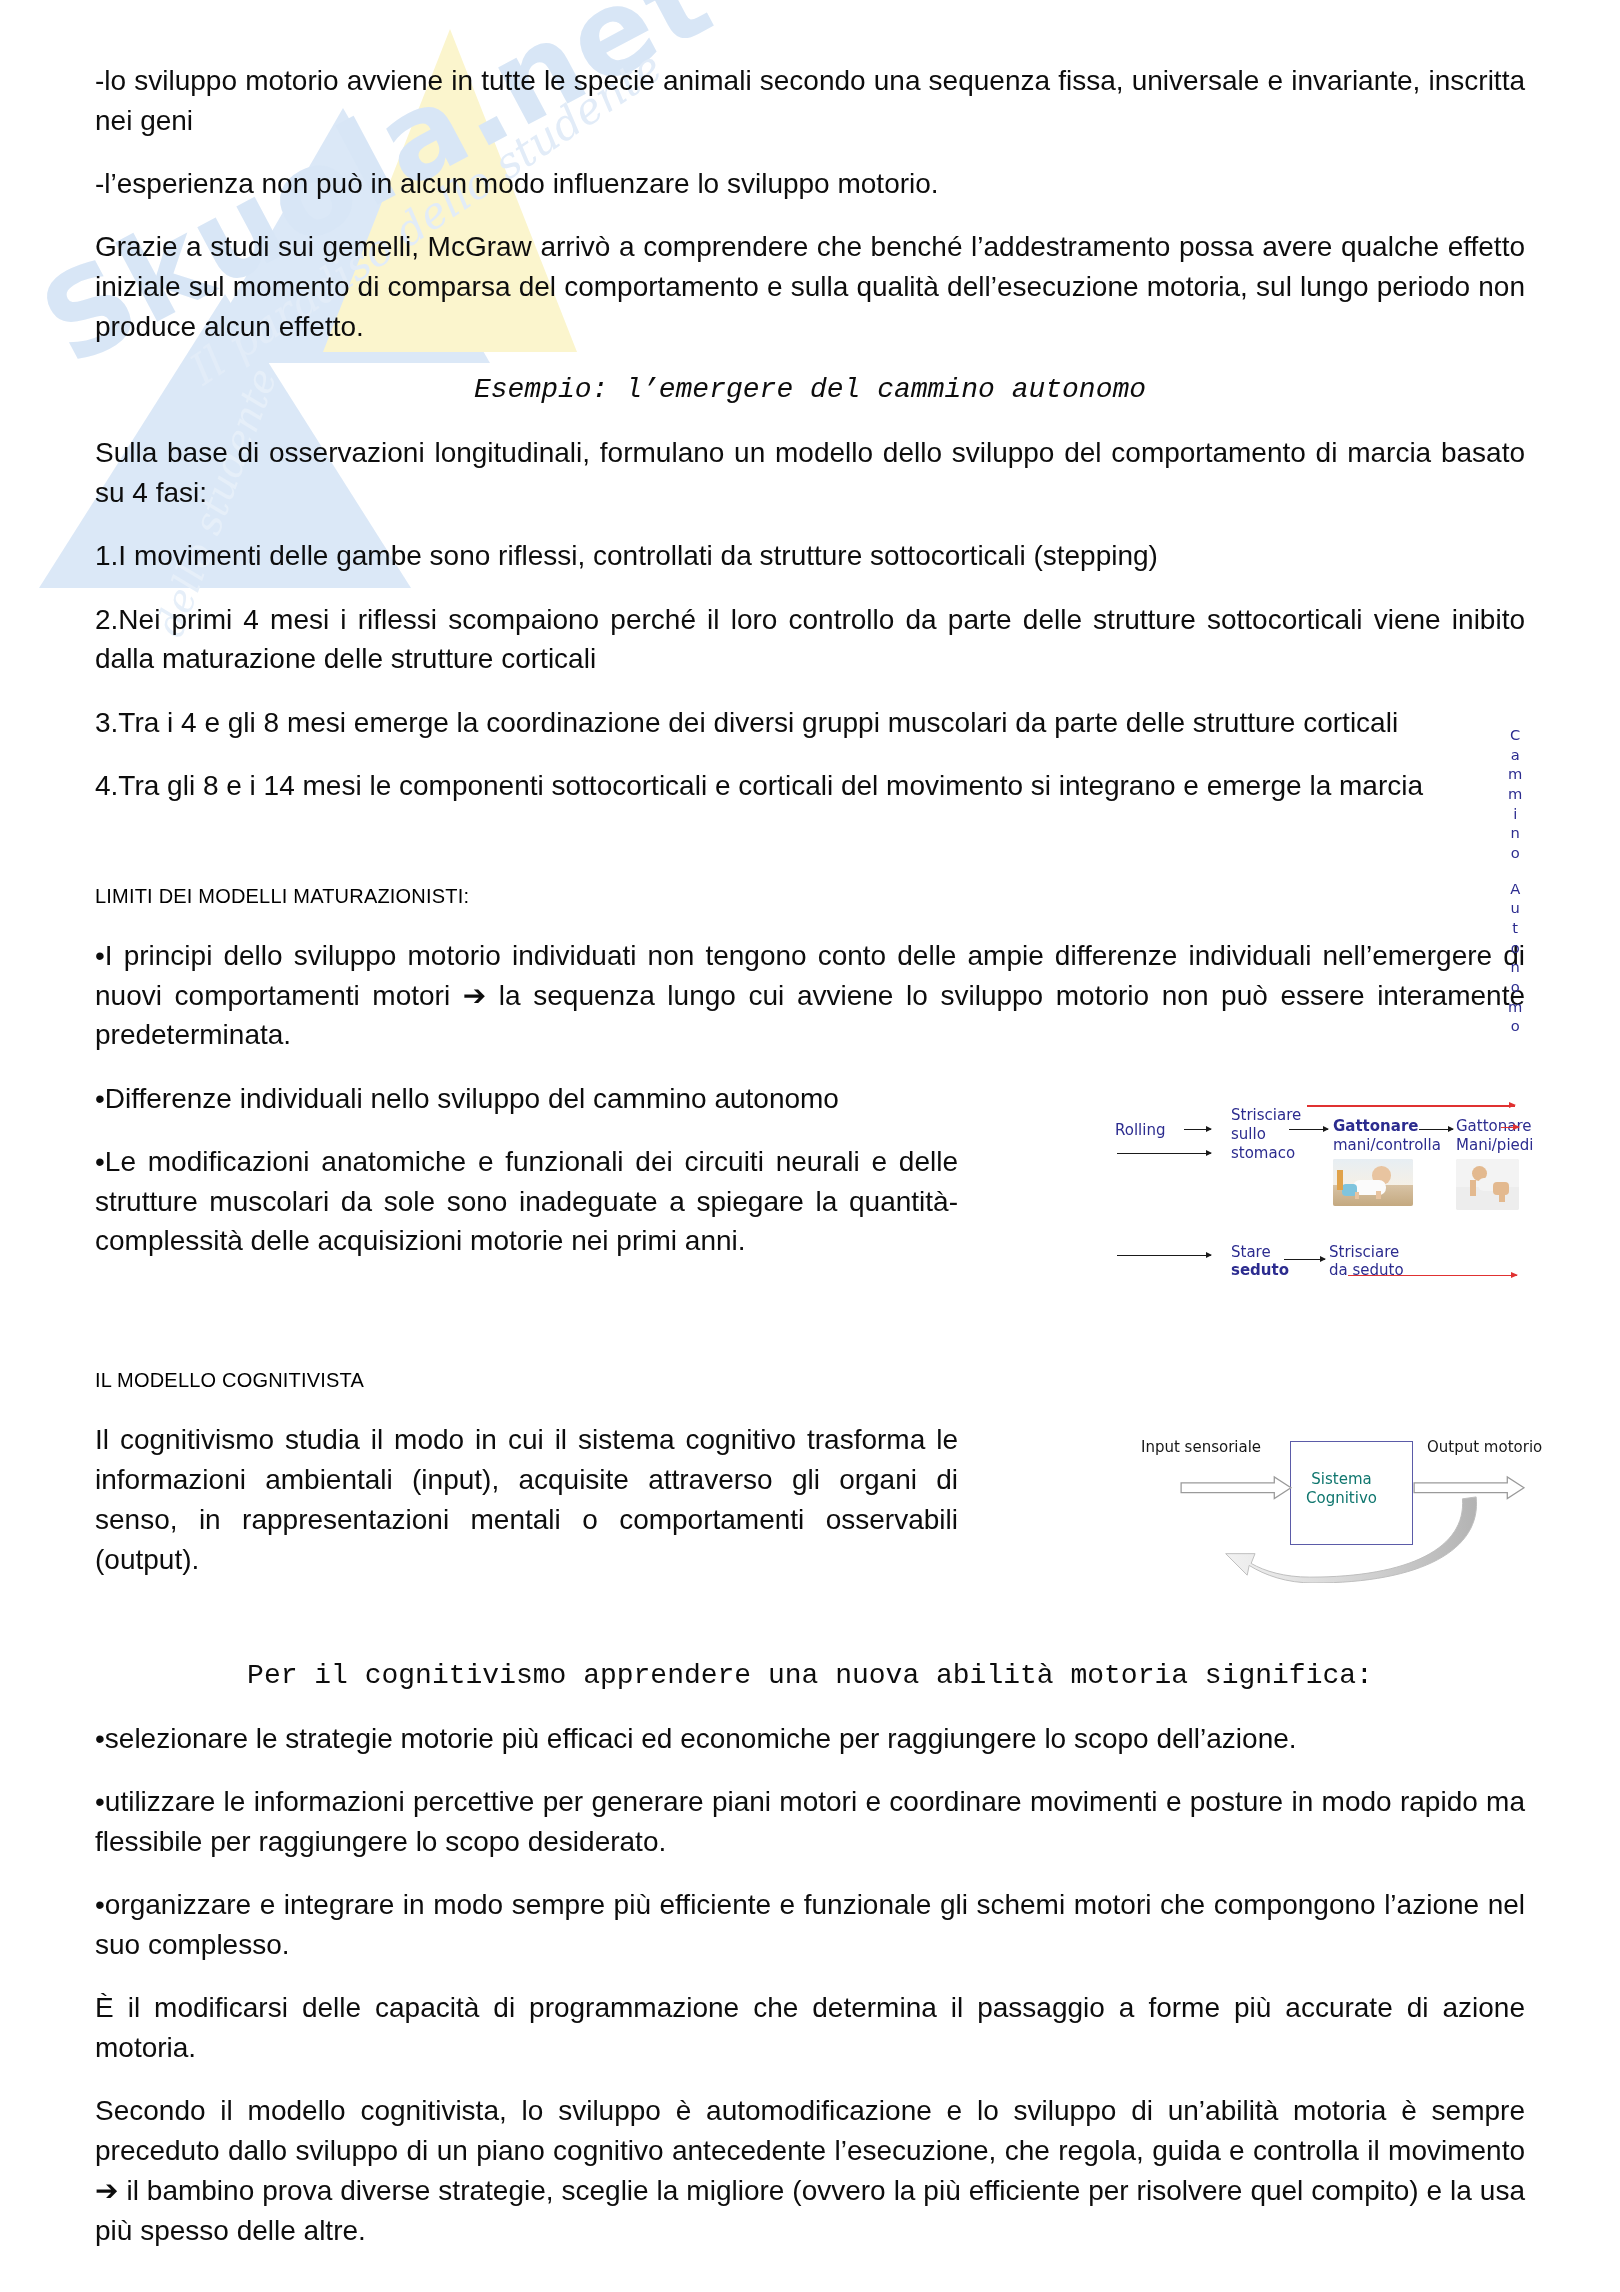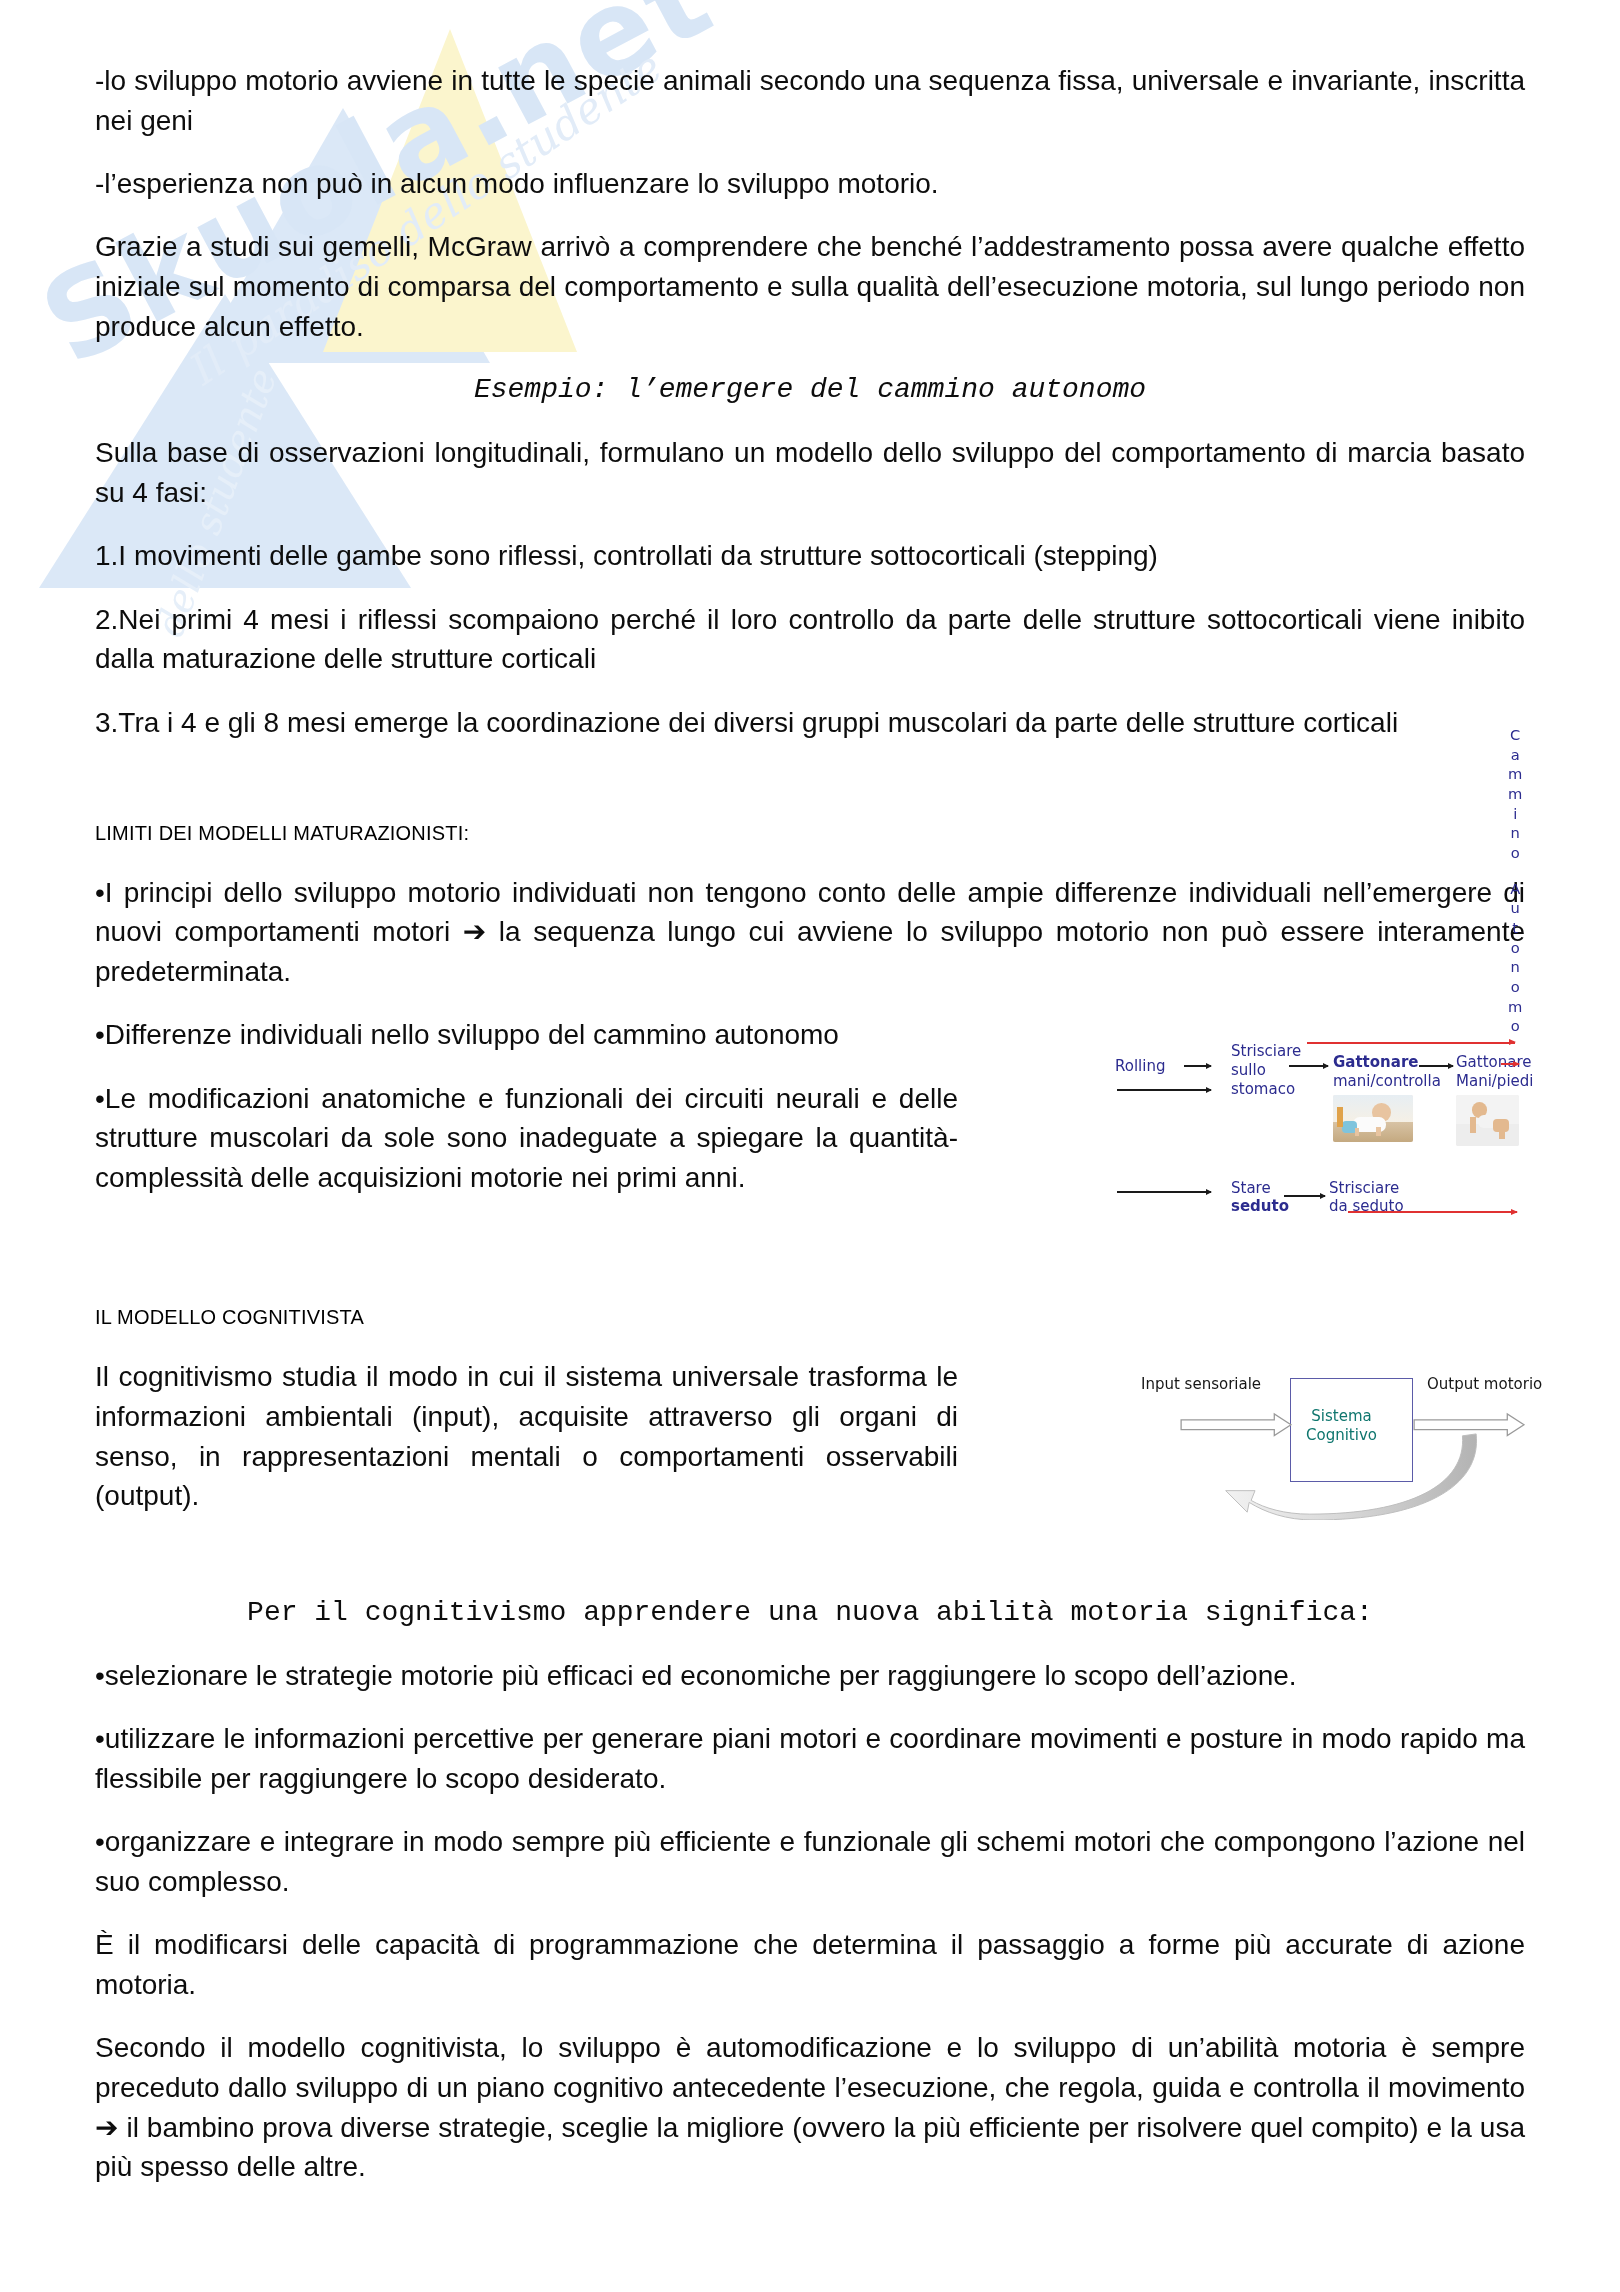--- a/index.html
+++ b/index.html
@@ -245,20 +245,21 @@
   <div class="content">
 
     <p class="para">-lo sviluppo motorio avviene in tutte le specie animali secondo una sequenza fissa, universale e invariante, inscritta nei geni</p>
     <p class="para">-l’esperienza non può in alcun modo influenzare lo sviluppo motorio.</p>
     <p class="para">Grazie a studi sui gemelli, McGraw arrivò a comprendere che benché l’addestramento possa avere qualche effetto iniziale sul momento di comparsa del comportamento e sulla qualità dell’esecuzione motoria, sul lungo periodo non produce alcun effetto.</p>
     <p class="para italic nojust">Esempio: l’emergere del cammino autonomo</p>
     <p class="para">Sulla base di osservazioni longitudinali, formulano un modello dello sviluppo del comportamento di marcia basato su 4 fasi:</p>
     <p class="para">1.I movimenti delle gambe sono riflessi, controllati da strutture sottocorticali (stepping)</p>
     <p class="para">2.Nei primi 4 mesi i riflessi scompaiono perché il loro controllo da parte delle strutture sottocorticali viene inibito dalla maturazione delle strutture corticali</p>
     <p class="para">3.Tra i 4 e gli 8 mesi emerge la coordinazione dei diversi gruppi muscolari da parte delle strutture corticali</p>
+    <p class="para">4.Tra gli 8 e i 14 mesi le componenti sottocorticali e corticali del movimento si integrano e emerge la marcia</p>
 
     <div class="spacer-lg"></div>
 
     <p class="heading nojust">LIMITI DEI MODELLI MATURAZIONISTI:</p>
 
     <p class="para">•I principi dello sviluppo motorio individuati non tengono conto delle ampie differenze individuali nell’emergere di nuovi comportamenti motori ➔ la sequenza lungo cui avviene lo sviluppo motorio non può essere interamente predeterminata.</p>
 
     <div class="clearfix">
 
       <div class="float-fig-right">
@@ -375,21 +376,21 @@
                 <stop offset="0%" stop-color="#b3b3b3"></stop>
                 <stop offset="55%" stop-color="#d9d9d9"></stop>
                 <stop offset="100%" stop-color="#f2f2f2"></stop>
               </linearGradient>
             </defs>
             <path d="M268,6 C272,56 214,86 112,86 C86,86 66,80 52,72 L56,62 L26,62 L48,84 L50,74 C66,84 88,92 116,92 C226,92 288,58 282,4 Z" fill="url(#gfb)" stroke="#bdbdbd" stroke-width="1"></path>
           </svg>
         </div>
       </div>
 
-      <p class="para" style="width:863px;">Il cognitivismo studia il modo in cui il sistema universale trasforma le informazioni ambientali (input), acquisite attraverso gli organi di senso, in rappresentazioni mentali o comportamenti osservabili (output).</p>
+      <p class="para" style="width:863px;">Il cognitivismo studia il modo in cui il sistema cognitivo trasforma le informazioni ambientali (input), acquisite attraverso gli organi di senso, in rappresentazioni mentali o comportamenti osservabili (output).</p>
     </div>
 
     <div class="spacer-lg"></div>
 
     <p class="para nojust">Per il cognitivismo apprendere una nuova abilità motoria significa:</p>
     <p class="para">•selezionare le strategie motorie più efficaci ed economiche per raggiungere lo scopo dell’azione.</p>
     <p class="para">•utilizzare le informazioni percettive per generare piani motori e coordinare movimenti e posture in modo rapido ma flessibile per raggiungere lo scopo desiderato.</p>
     <p class="para">•organizzare e integrare in modo sempre più efficiente e funzionale gli schemi motori che compongono l’azione nel suo complesso.</p>
     <p class="para">È il modificarsi delle capacità di programmazione che determina il passaggio a forme più accurate di azione motoria.</p>
     <p class="para">Secondo il modello cognitivista, lo sviluppo è automodificazione e lo sviluppo di un’abilità motoria è sempre preceduto dallo sviluppo di un piano cognitivo antecedente l’esecuzione, che regola, guida e controlla il movimento ➔ il bambino prova diverse strategie, sceglie la migliore (ovvero la più efficiente per risolvere quel compito) e la usa più spesso delle altre.</p>

